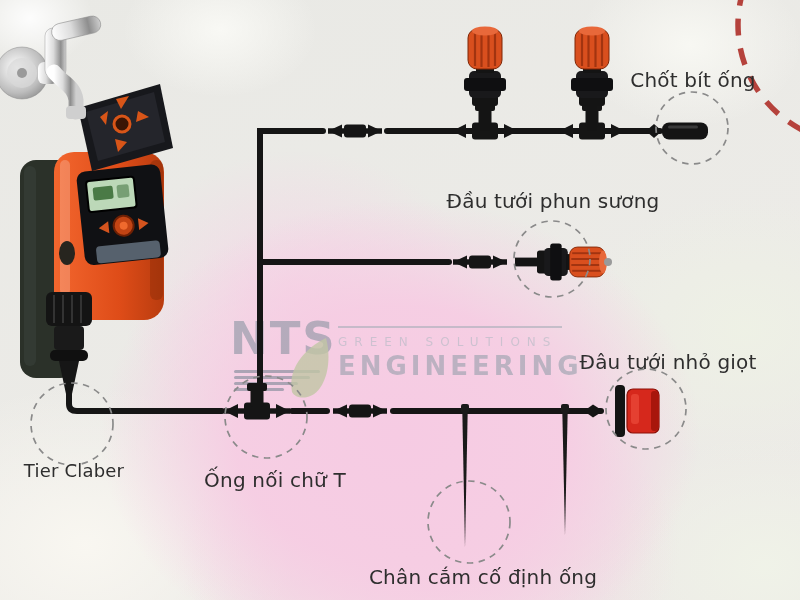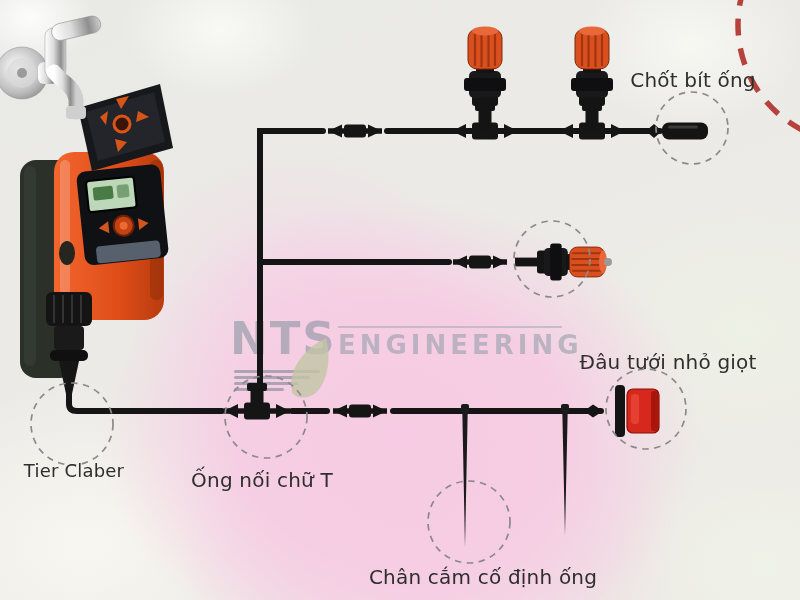--- a/index.html
+++ b/index.html
@@ -50,20 +50,21 @@
       <div style="width:86px"></div>
         <div style="width:76px"></div>
         <div style="width:64px"></div>
         <div style="width:50px"></div>
     </div>
     <svg class="wm-leaf" width="56" height="66">
       <path d="M44,2 C20,14 6,34 10,56 C14,64 30,64 38,52 C48,38 48,16 44,2 Z" fill="#9fc27c" opacity="0.8"></path>
     </svg>
     <div class="wm-right">
       <div class="wm-rule"></div>
+      <div class="wm-tagline">GREEN SOLUTIONS</div>
       <div class="wm-name">ENGINEERING</div>
     </div>
   </div>
 
   <svg class="layer" width="800" height="600" viewBox="0 0 800 600">
     <defs>
       <linearGradient id="chrome" x1="0" y1="0" x2="1" y2="0">
         <stop offset="0" stop-color="#ffffff"></stop>
           <stop offset="0.4" stop-color="#dcdcdc"></stop>
         <stop offset="0.75" stop-color="#8e8e8e"></stop>
@@ -224,18 +225,19 @@
       <circle cx="692" cy="128" r="36"></circle>
       <circle cx="552" cy="259" r="38"></circle>
       <circle cx="646" cy="409" r="40"></circle>
       <circle cx="266" cy="417" r="41"></circle>
       <circle cx="72" cy="424" r="41"></circle>
       <circle cx="469" cy="522" r="41"></circle>
     </g>
   </svg>
 
   <div class="lbl" style="left:693px;top:80px;">Chốt bít ống</div>
+  <div class="lbl" style="left:553px;top:201px;">Đầu tưới phun sương</div>
   <div class="lbl" style="left:668px;top:362px;">Đâu tưới nhỏ giọt</div>
   <div class="lbl small" style="left:74px;top:470px;">Tier Claber</div>
-  <div class="lbl" style="left:262px;top:480px;">Ống nối chữ T</div>
+  <div class="lbl" style="left:275px;top:480px;">Ống nối chữ T</div>
   <div class="lbl" style="left:483px;top:577px;">Chân cắm cố định ống</div>
 
 </div>
 
 </body></html>

